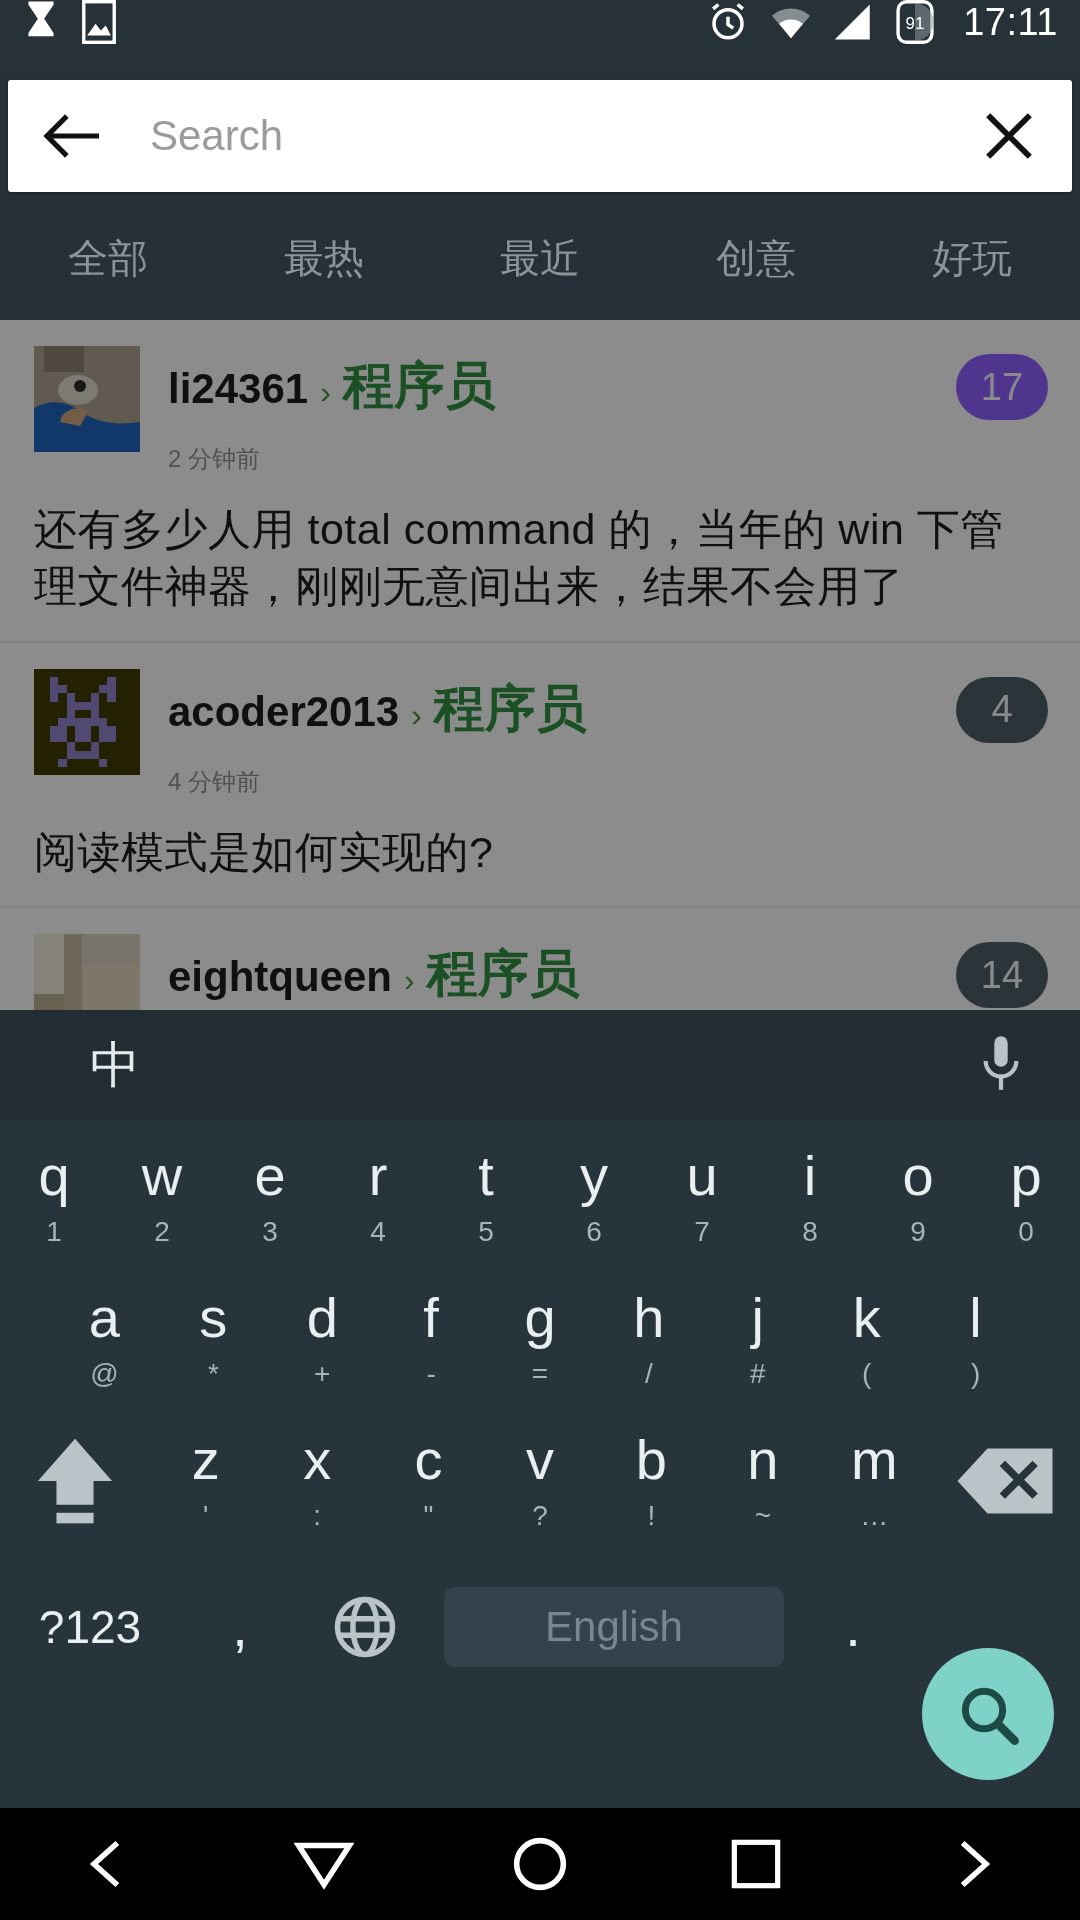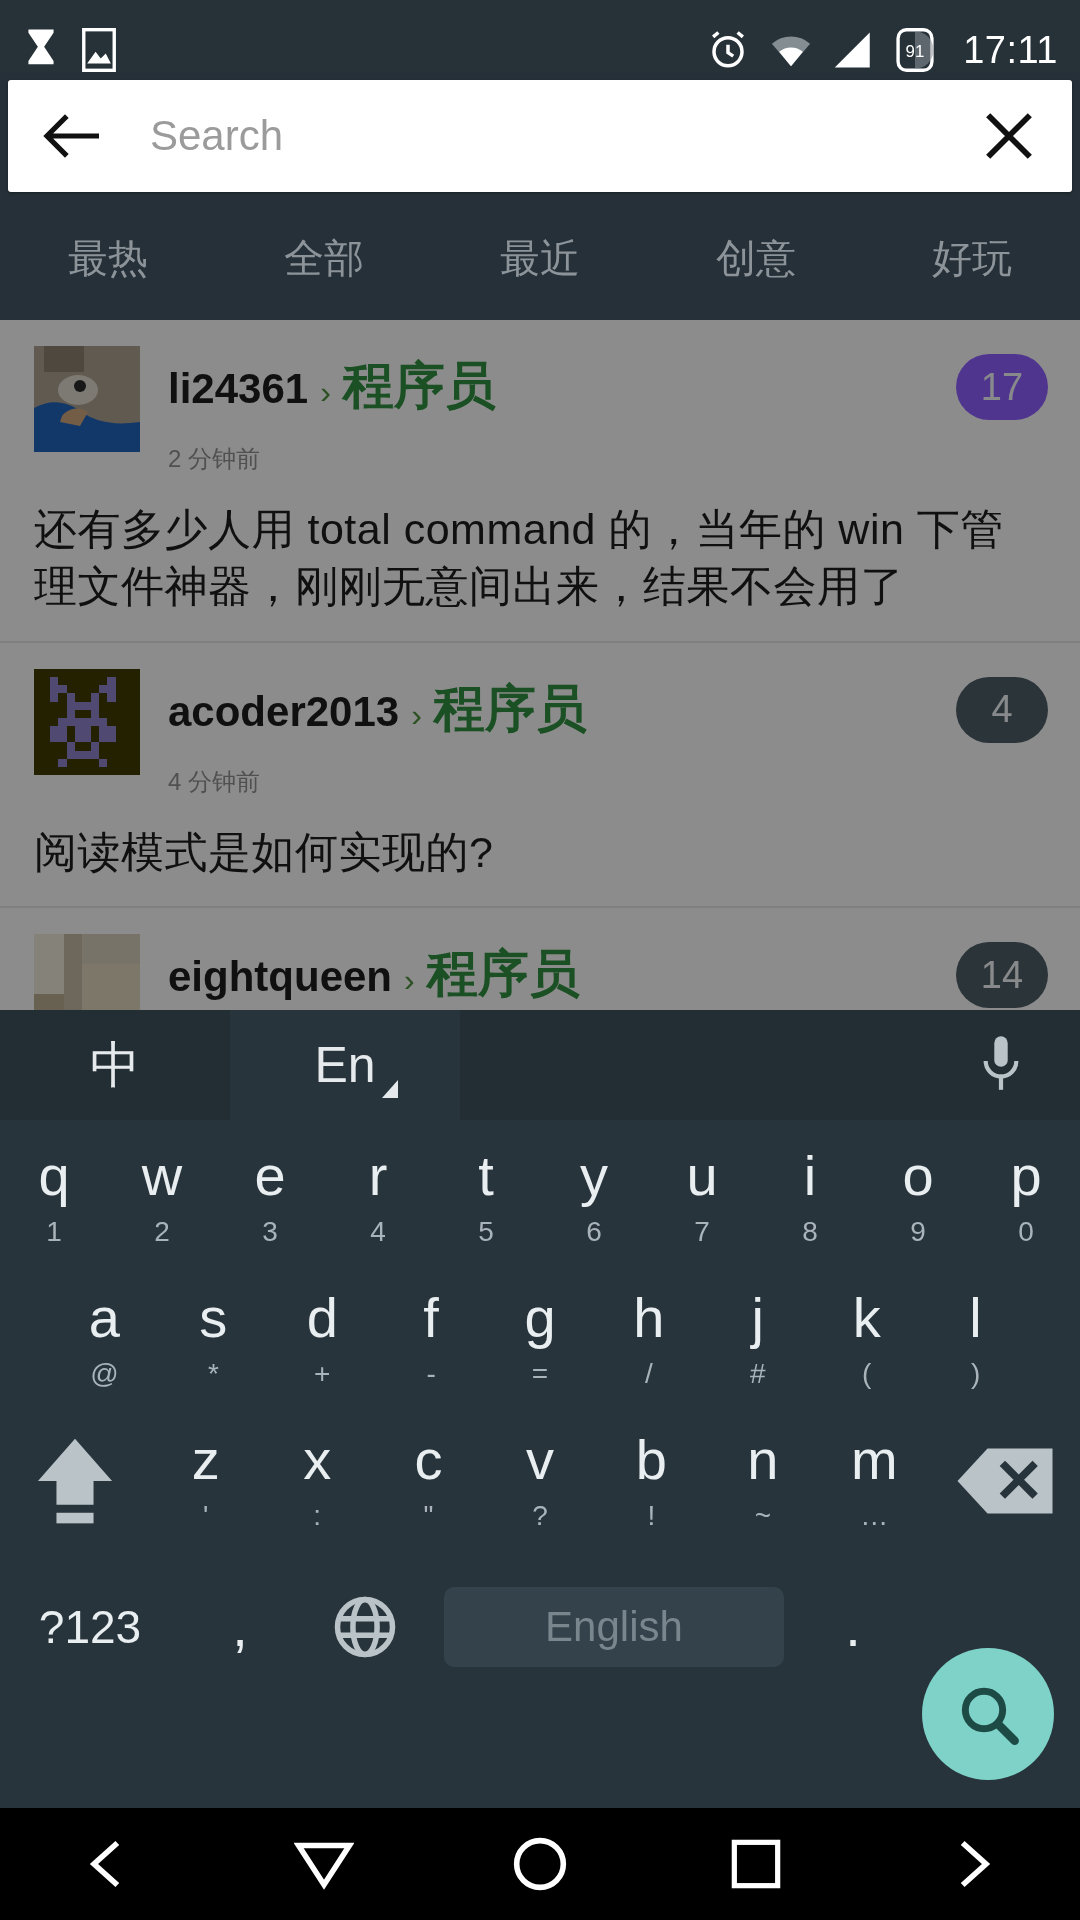--- a/index.html
+++ b/index.html
@@ -7,21 +7,21 @@
     width: 1080px; height: 1920px;
     background: #000;
     font-family: "Liberation Sans", "DejaVu Sans", sans-serif;
     overflow: hidden;
   }
   #screen { position: relative; width: 1080px; height: 1920px; background: #253038; }
 
   
   .statusbar {
     position: absolute; top: 0; left: 0; width: 1080px; height: 72px;
-    background: #263238; display: flex; align-items: flex-end; padding: 0 22px;
+    background: #263238; display: flex; align-items: flex-start; padding: 0 22px;
   }
   .sb-left { display: flex; align-items: center; gap: 22px; }
   .sb-right { margin-left: auto; display: flex; align-items: center; gap: 20px; }
   .sb-time { color: #fff; font-size: 38px; letter-spacing: 0.5px; margin-left: 8px; }
   .ic { display: block; }
 
   
   .searchbar {
     position: absolute; top: 80px; left: 8px; width: 1064px; height: 112px;
     background: #fff; border-radius: 3px;
@@ -199,24 +199,24 @@
     <input class="search-input" type="text" placeholder="Search" style="">
     <div class="icon-btn">
       <svg width="50" height="50" viewBox="0 0 24 24">
         <path d="M3 3l18 18M21 3L3 21" stroke="#111" stroke-width="2.8" stroke-linecap="square"></path>
       </svg>
     </div>
   </div>
 
   <div class="tabs">
     <div class="tab">
+        <span>全部</span>
+      </div>
+    <div class="tab">
         <span>最热</span>
-      </div>
-    <div class="tab">
-        <span>全部</span>
       </div>
     <div class="tab">
         <span>最近</span>
       </div>
     <div class="tab">
         <span>创意</span>
       </div>
     <div class="tab">
         <span>好玩</span>
       </div>
@@ -310,24 +310,20 @@
     </div>
 
   </div>
 
   <div class="keyboard">
 
     <div class="kb-toolbar">
       <div class="kb-lang">
         <span>中</span>
       </div>
-      <div class="kb-lang sel">
-        <span>En</span>
-        <span class="corner"></span>
-      </div>
       <div class="kb-mic">
         <svg width="46" height="62" viewBox="0 0 24 32">
           <rect x="8.5" y="2" width="7" height="16" rx="3.5" fill="#b9c3c8"></rect>
           <path d="M4 15a8 8 0 0 0 16 0" stroke="#b9c3c8" stroke-width="2.2" fill="none"></path>
           <path d="M12 23v7" stroke="#b9c3c8" stroke-width="2.2"></path>
         </svg>
       </div>
     </div>
 
     <div class="kb-rows">

